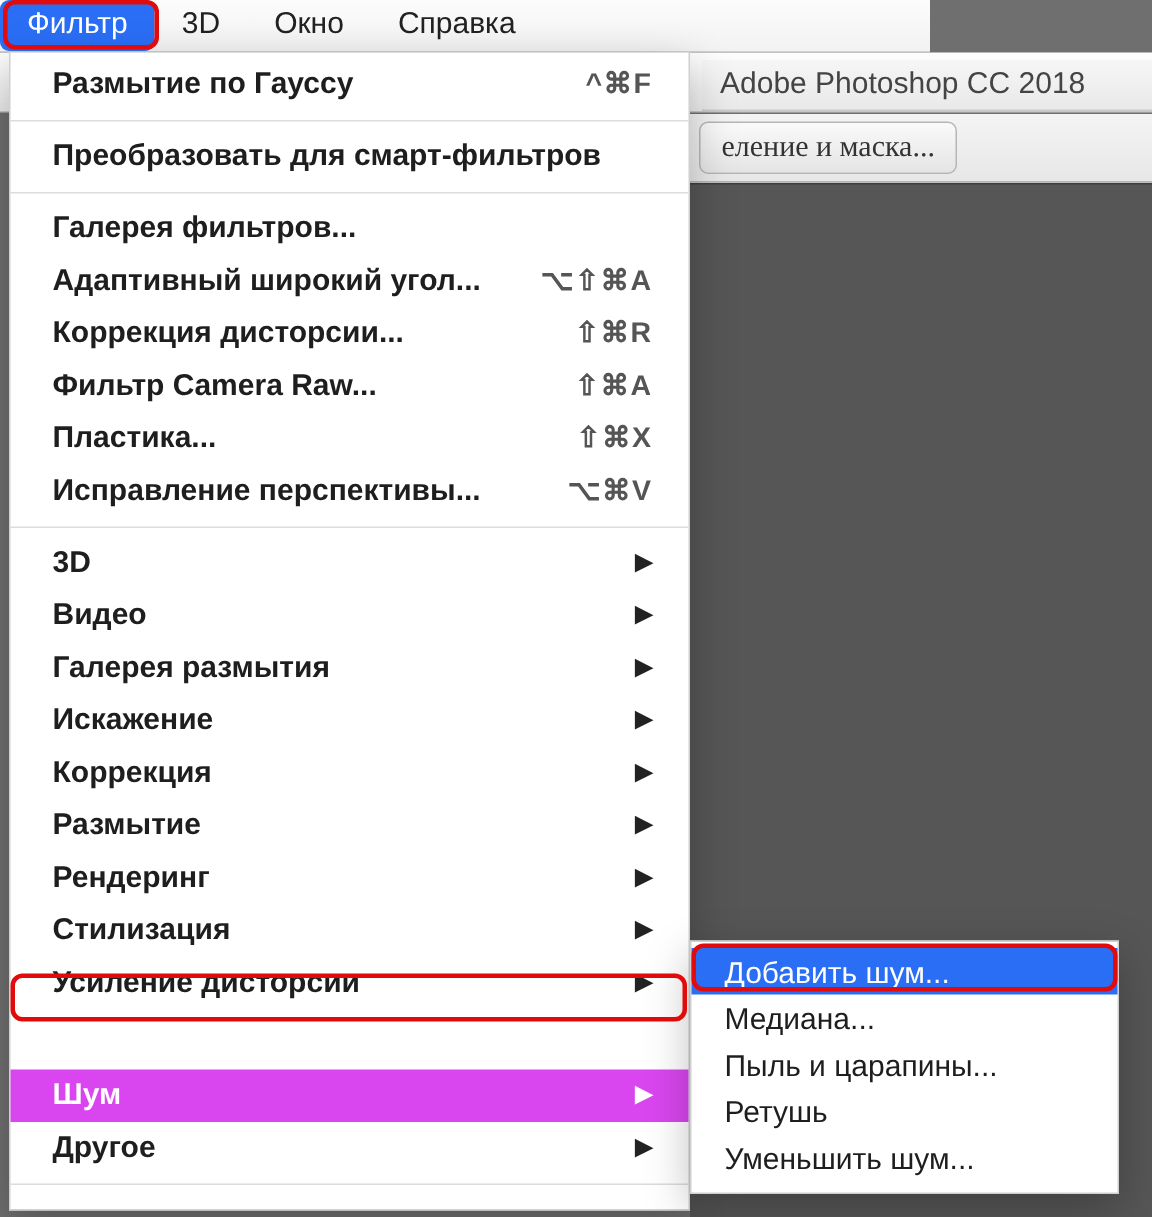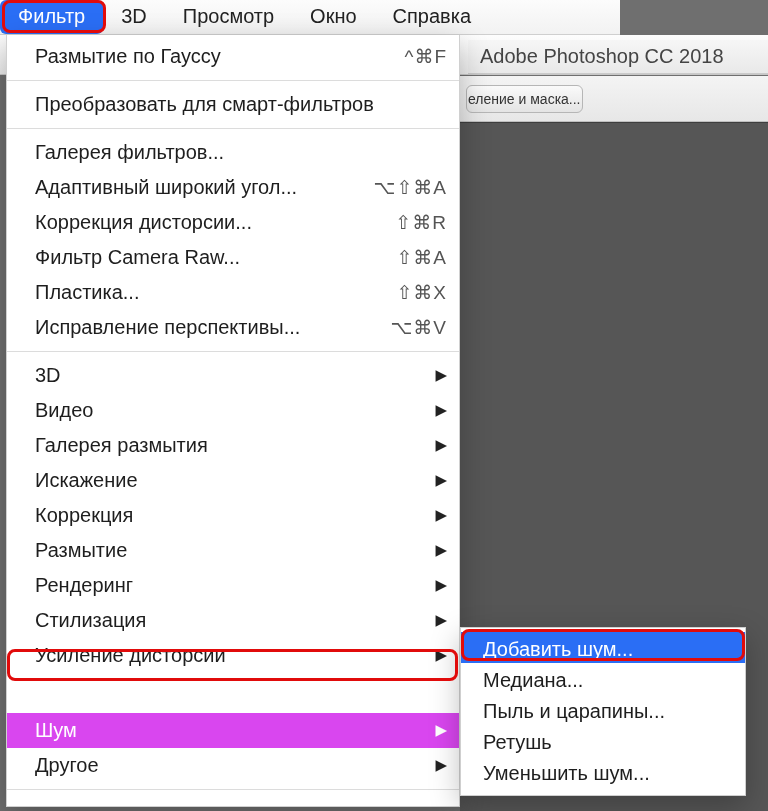--- a/index.html
+++ b/index.html
@@ -37,41 +37,42 @@
   }
   .options-bar {
     position: absolute; left: 460px; top: 76px; width: 308px; height: 46px;
     background: linear-gradient(#f4f4f4, #e7e7e7);
     border-bottom: 1px solid #bfbfbf;
     display: flex; align-items: center; padding-left: 6px;
   }
   .option-btn {
     background: linear-gradient(#fafafa, #e4e4e4);
     border: 1px solid #b6b6b6; border-radius: 6px;
-    font-size: 14px; color: #333; padding: 5px 1px;
+    font-size: 20px; color: #333; padding: 5px 14px; font-family: Liberation Serif, serif;
   }
   .canvas-area {
     position: absolute; left: 460px; top: 122px; width: 308px; height: 690px;
     background: #565656; border-top: 1px solid #3e3e3e;
   }
 
   
   .dropdown {
     position: absolute; left: 6px; top: 35px; width: 454px;
     background: #fff;
     box-shadow: 0 10px 28px rgba(0,0,0,0.25);
     border: 1px solid #d0d0d0; border-top: none;
     padding: 4px 0 10px 0;
   }
   .dd-item {
     display: flex; align-items: center; justify-content: space-between;
     font-size: 20px; color: #1e1e1e;
-    padding: 4px 12px 4px 28px;
+    padding: 4px 24px 4px 28px;
     line-height: 1.35;
     cursor: default;
+    font-weight: bold;
   }
   .dd-item.selected { background: #d946ef; color: #fff; margin-top: 40px; }
   .dd-item.selected .shortcut, .dd-item.selected .arrow { color: #fff; }
   .dd-sep { height: 1px; background: #dcdcdc; margin: 6px 0; }
   .shortcut { color: #555; font-size: 19px; letter-spacing: 1px; margin-left: auto; }
   .arrow { color: #222; font-size: 15px; margin-left: auto; }
   .dd-item .label { white-space: nowrap; }
 
   
   .submenu {
@@ -95,21 +96,20 @@
 <div class="toolbar-strip"></div>
 <div class="app-title">Adobe Photoshop CC 2018</div>
 <div class="options-bar">
   <div class="option-btn">еление и маска...</div>
 </div>
 <div class="canvas-area"></div>
 
 <div class="menubar">
   <div class="menuitem active">Фильтр</div>
   <div class="menuitem">3D</div>
-  <div class="menuitem">Просмотр</div>
   <div class="menuitem">Окно</div>
   <div class="menuitem">Справка</div>
 </div>
 
 <div class="dropdown">
 
   <div class="dd-item">
     <span class="label">Размытие по Гауссу</span>
     <span class="shortcut">^⌘F</span>
   </div>

